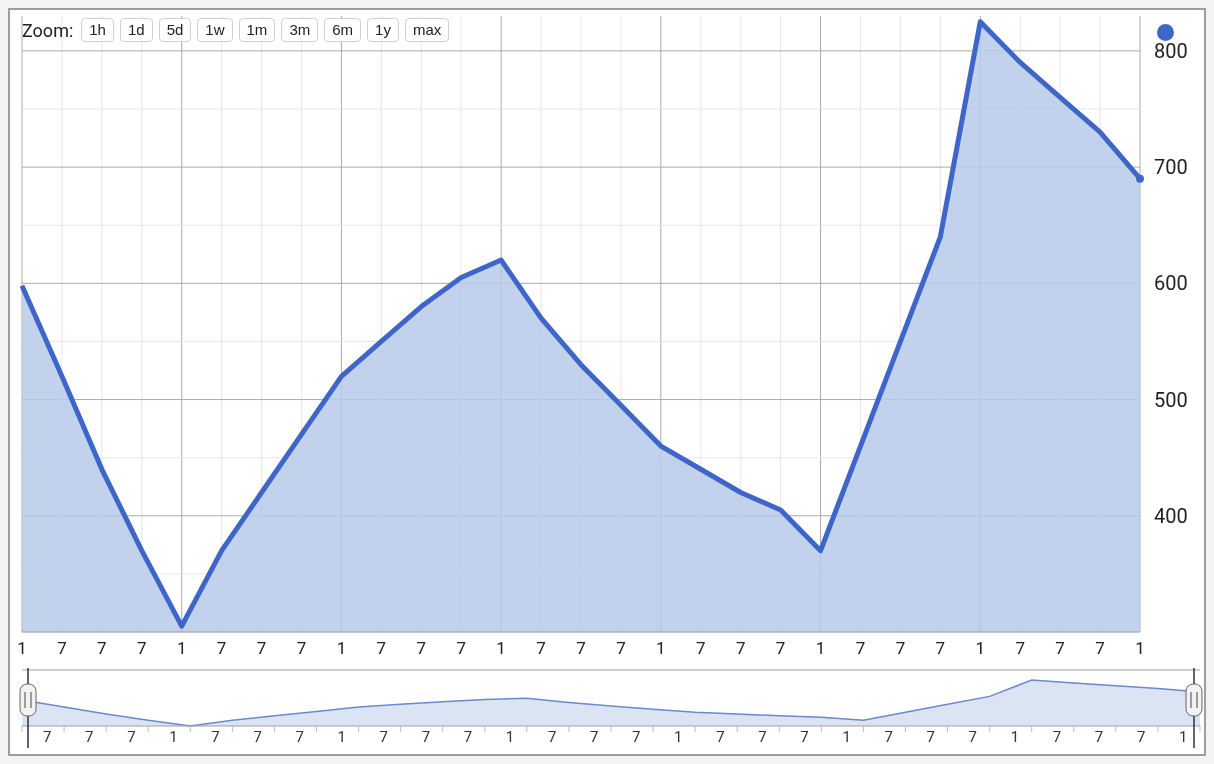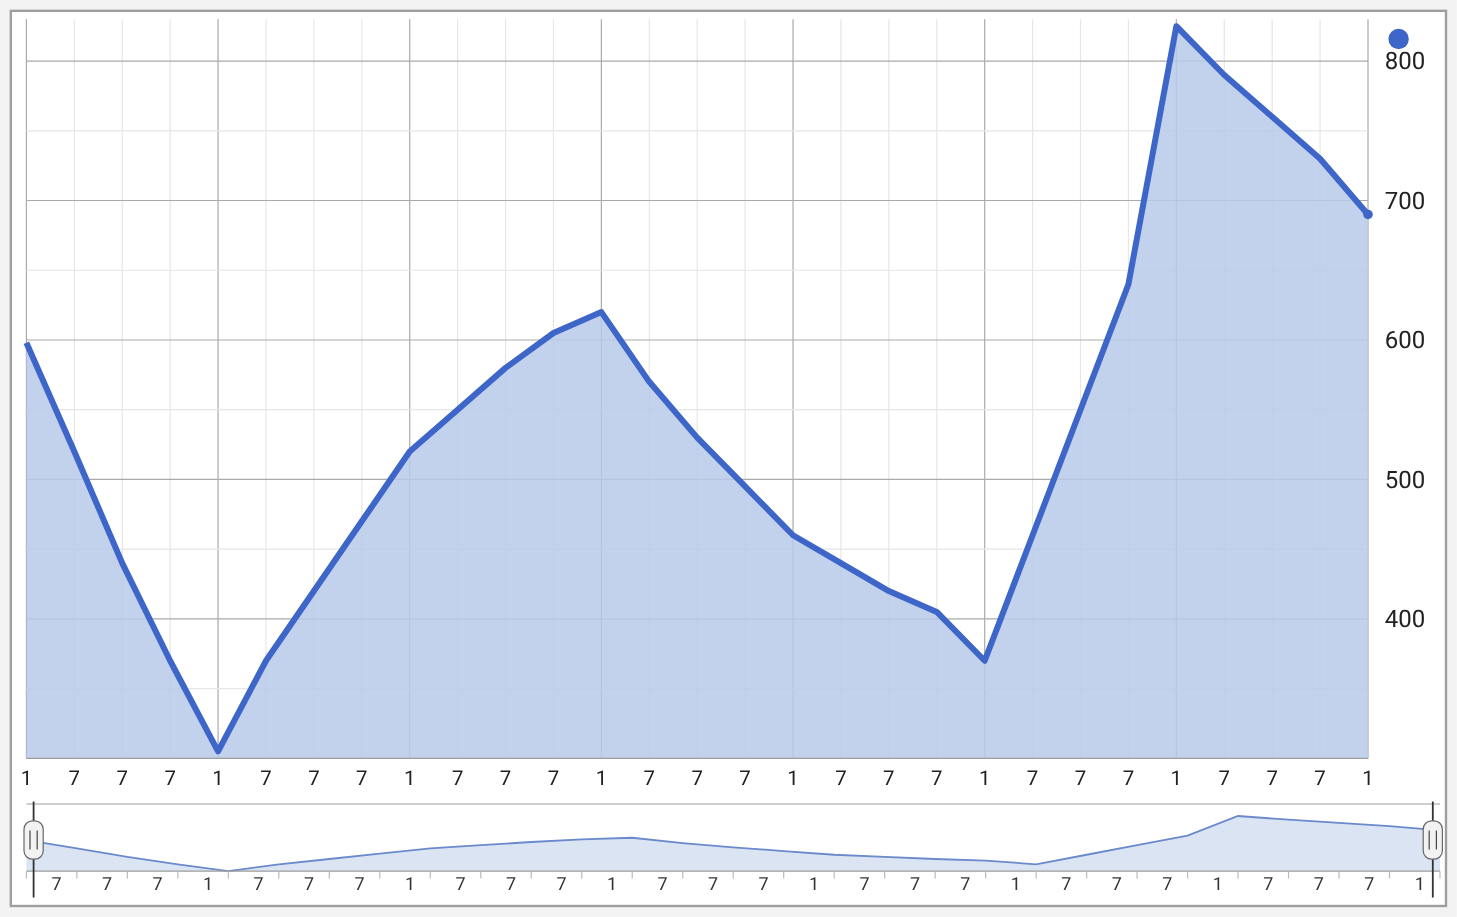--- a/index.html
+++ b/index.html
@@ -24,20 +24,32 @@
   .range-handle { cursor: ew-resize; }
   .range-handle rect.body { fill: #f2f2f2; stroke: #666; stroke-width: 1; }
   .range-handle line.grip { stroke: #444; stroke-width: 1; }
   .end-dot { fill: #3e66c9; }
 </style>
 </head>
 <body>
 
 <div class="chart-wrapper">
 
+  <div class="toolbar">
+    <span class="zoom-label">Zoom:</span>
+    <button class="zoom-btn">1h</button>
+    <button class="zoom-btn">1d</button>
+    <button class="zoom-btn">5d</button>
+    <button class="zoom-btn">1w</button>
+    <button class="zoom-btn">1m</button>
+    <button class="zoom-btn">3m</button>
+    <button class="zoom-btn">6m</button>
+    <button class="zoom-btn">1y</button>
+    <button class="zoom-btn">max</button>
+  </div>
 
   <div class="legend-dot"></div>
 
   <div class="plot-area">
     <svg id="chart-svg" width="1198" height="748">
         <g class="grid">
           <line x1="12" x2="12" y1="6" y2="622" class="major"></line>
           <line x1="51.92857142857142" x2="51.92857142857142" y1="6" y2="622" class=""></line>
           <line x1="91.85714285714285" x2="91.85714285714285" y1="6" y2="622" class=""></line>
           <line x1="131.78571428571428" x2="131.78571428571428" y1="6" y2="622" class=""></line>

